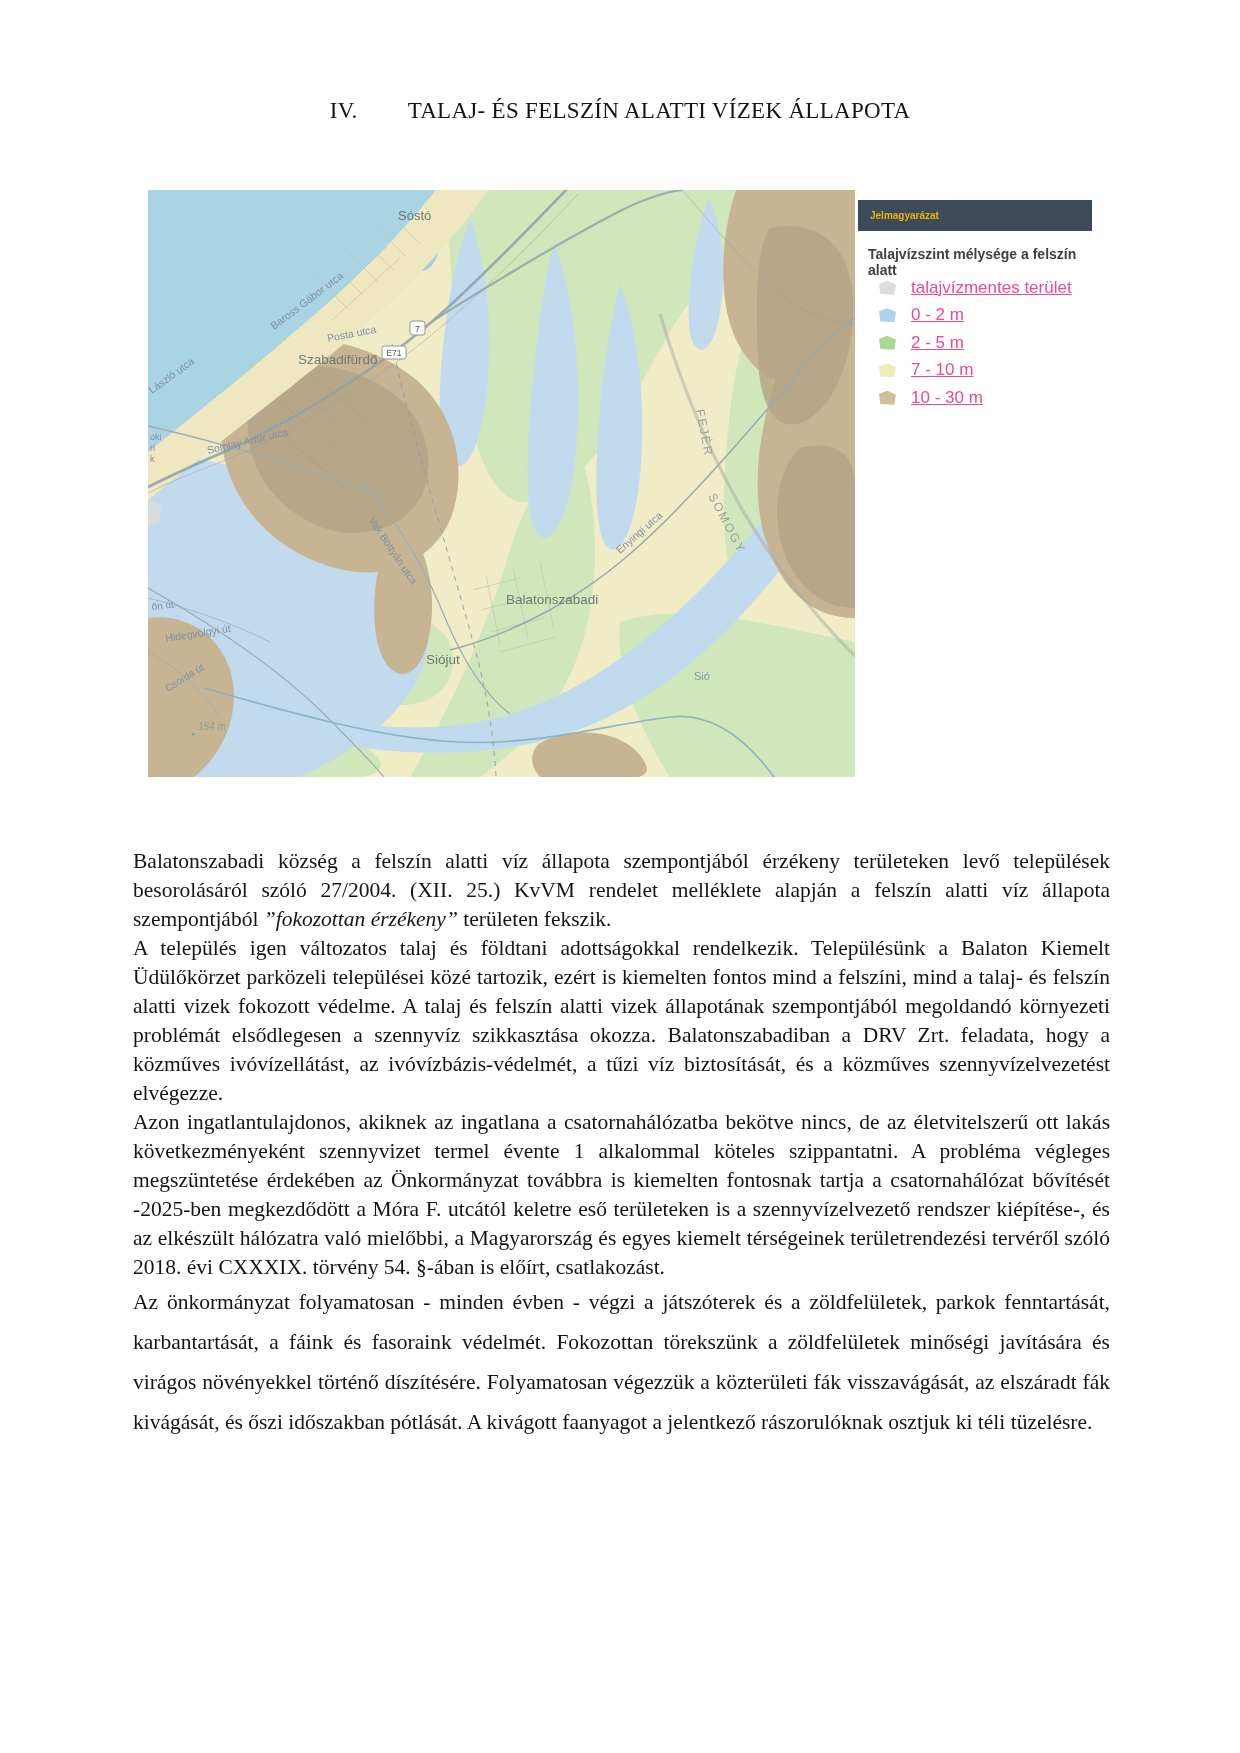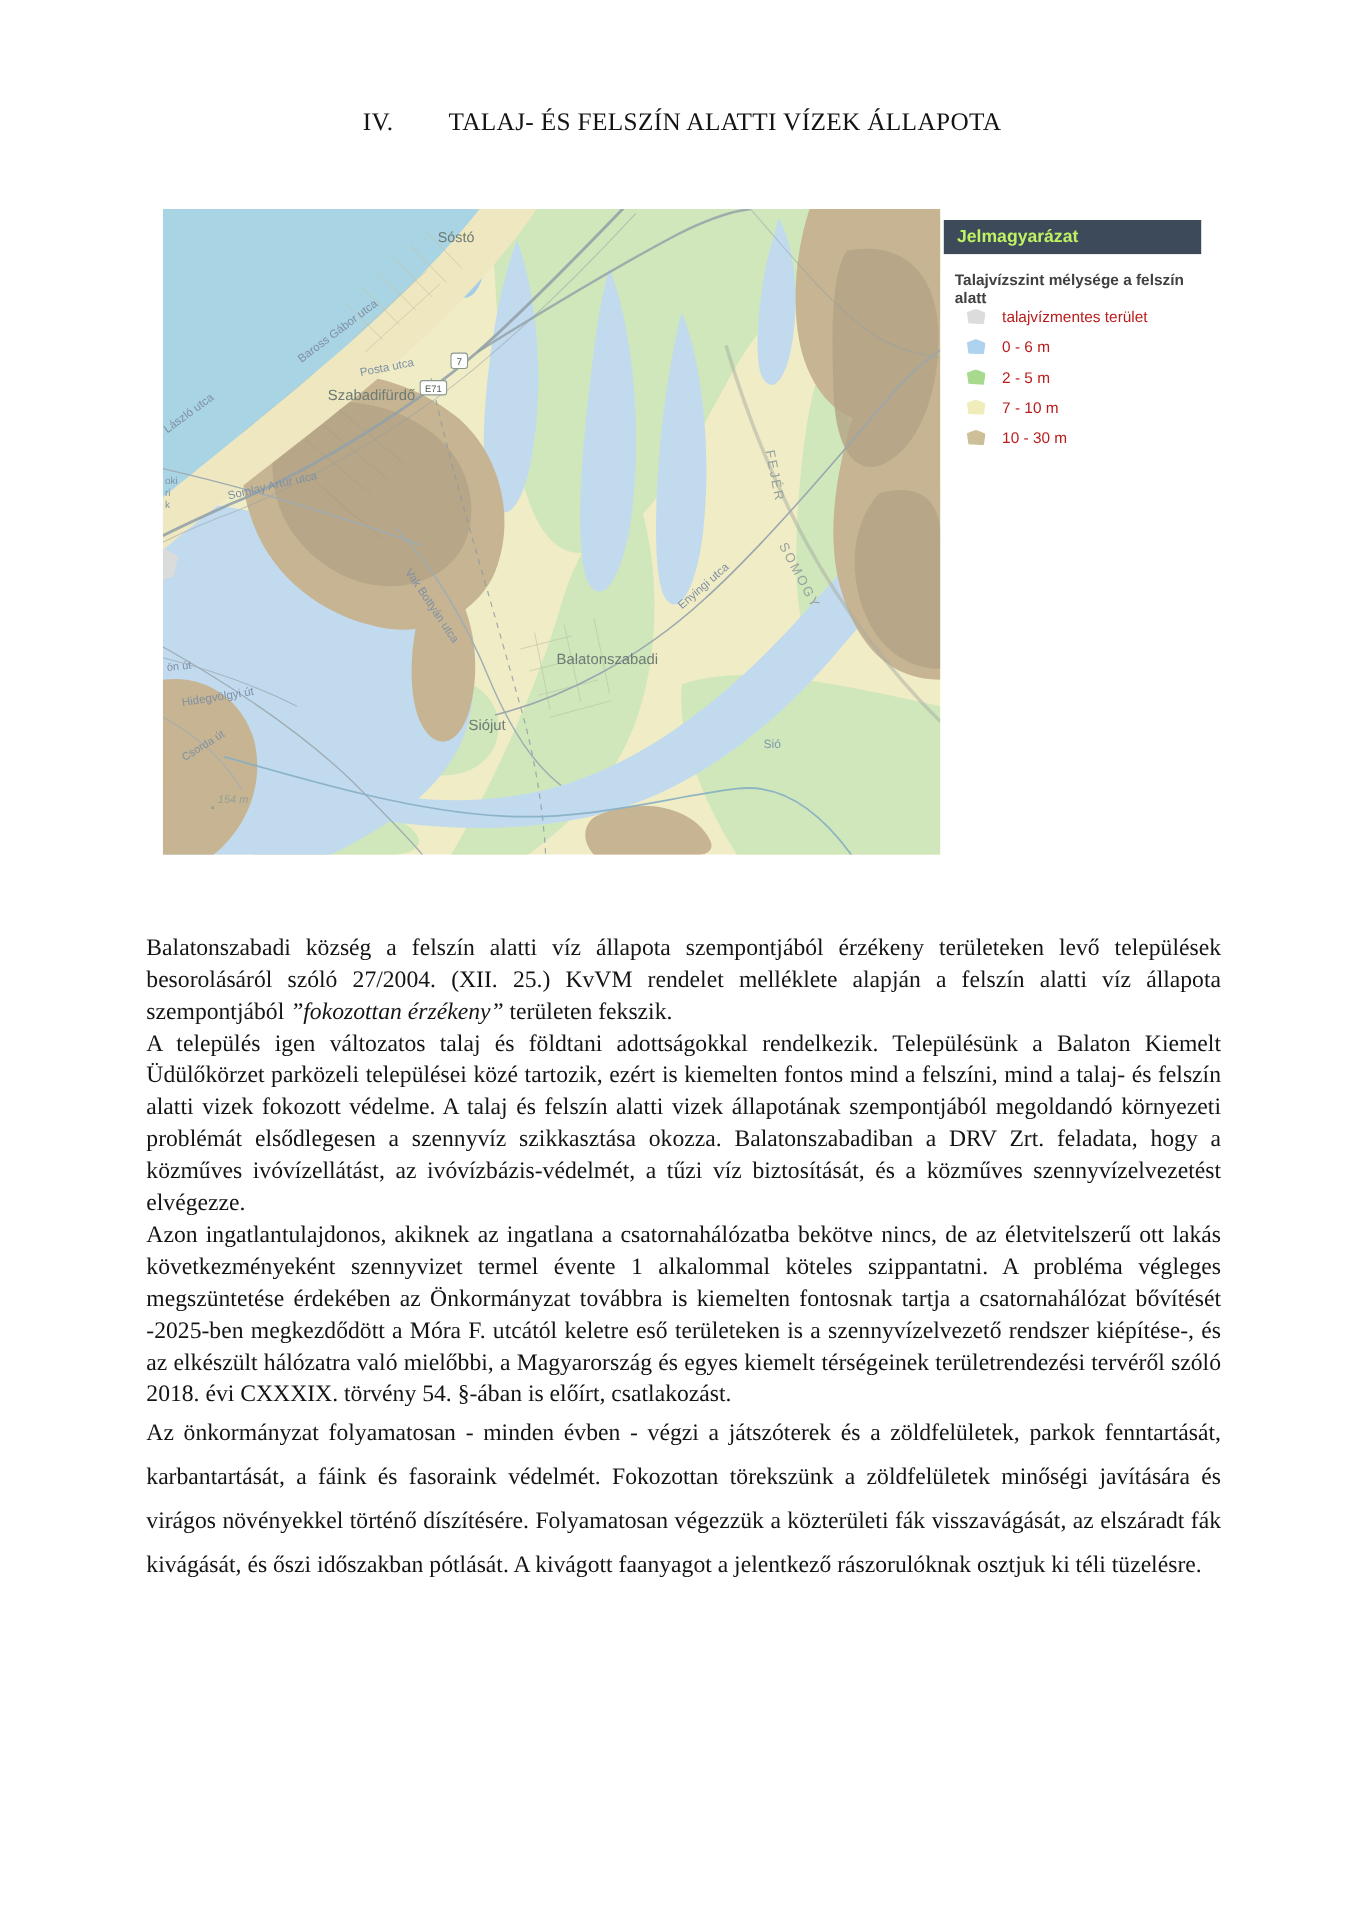--- a/index.html
+++ b/index.html
@@ -9,27 +9,27 @@
   .section-heading{position:absolute;top:98px;left:0;width:100%;text-align:center;
         font-size:23px;font-weight:normal;letter-spacing:.3px;margin:0;}
   .section-heading .num{margin-right:50px;}
 
   .map-figure{position:absolute;left:148px;top:190px;width:944px;height:587px;display:flex;margin:0;}
   .map-canvas{width:707px;height:587px;flex:0 0 707px;display:block;}
 
   .legend{position:relative;width:237px;flex:0 0 237px;background:#fff;
         font-family:"Liberation Sans", sans-serif;}
   .legend-header{position:absolute;top:10px;left:3px;right:0;height:31px;line-height:31px;
-        background:#3d4a59;color:#bef264;font-size:16px;font-weight:bold;padding-left:12px;box-sizing:border-box;}
+        background:#3d4a59;color:#eab308;font-size:10px;font-weight:bold;padding-left:12px;box-sizing:border-box;}
   .legend-title{position:absolute;top:56px;left:13px;right:4px;font-size:14px;font-weight:bold;color:#404040;}
   .legend-items{position:absolute;top:84px;left:24px;right:4px;}
   .legend-item{display:flex;align-items:center;height:27.5px;}
   .legend-swatch{width:17px;height:14px;margin-right:15px;flex:0 0 17px;
         clip-path:polygon(0% 22%, 48% 0%, 100% 26%, 90% 100%, 8% 94%);}
-  .legend-item-label{font-size:14px;color:#b91c1c;}
+  .legend-item-label{font-size:17px;color:#ec4899;text-decoration:underline;}
 
   .body-copy{position:absolute;left:133px;top:847px;width:977px;}
   .body-copy p{margin:0;text-align:justify;font-size:21.5px;line-height:29px;}
   .body-copy p.loose{line-height:40px;}
   .subsection-heading{margin:36px 0 40px 0;text-align:center;font-size:22px;font-weight:normal;letter-spacing:.3px;}
 
   svg text{font-family:"Liberation Sans", sans-serif;}
 </style>
 </head>
 <body>
@@ -161,21 +161,21 @@
     <aside class="legend">
       <div class="legend-header" style="background: rgb(61, 74, 89);">Jelmagyarázat</div>
       <div class="legend-title">Talajvízszint mélysége a felszín alatt</div>
       <div class="legend-items">
         <div class="legend-item">
           <span class="legend-swatch" style="background: rgb(220, 220, 220);"></span>
           <span class="legend-item-label">talajvízmentes terület</span>
         </div>
         <div class="legend-item">
           <span class="legend-swatch" style="background: rgb(174, 211, 238);"></span>
-          <span class="legend-item-label">0 - 6 m</span>
+          <span class="legend-item-label">0 - 2 m</span>
         </div>
         <div class="legend-item">
           <span class="legend-swatch" style="background: rgb(168, 218, 142);"></span>
           <span class="legend-item-label">2 - 5 m</span>
         </div>
         <div class="legend-item">
           <span class="legend-swatch" style="background: rgb(240, 237, 187);"></span>
           <span class="legend-item-label">7 - 10 m</span>
         </div>
         <div class="legend-item">

